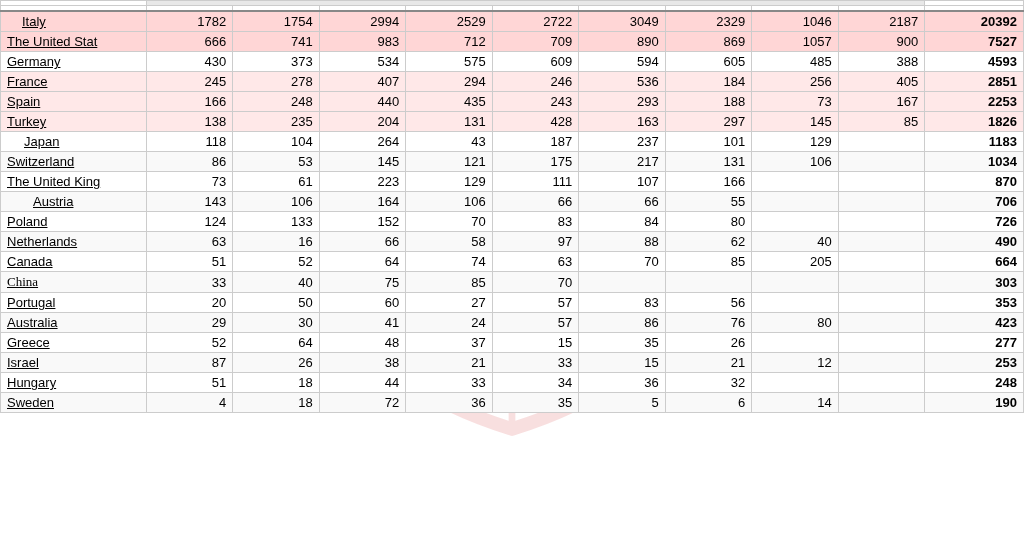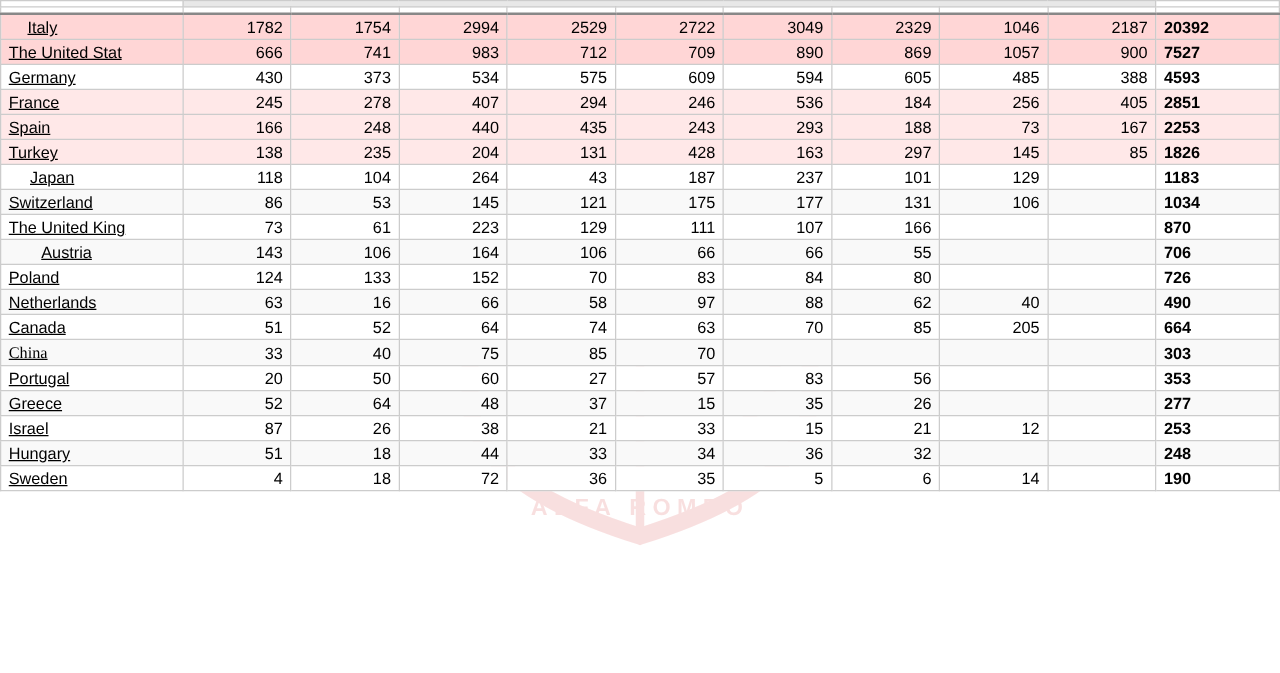--- a/index.html
+++ b/index.html
@@ -82,20 +82,21 @@
       overflow: hidden;
       text-overflow: ellipsis;
     }
 
     .col-num {
       text-align: right;
       min-width: 70px;
     }
 
     .col-total {
+      text-align: right;
       min-width: 80px;
       font-weight: bold;
     }
 
     .highlight-pink td {
       background: #ffd6d6 !important;
     }
 
     .highlight-light-pink td {
       background: #ffe8e8 !important;
@@ -253,21 +254,21 @@
           <td class="col-num"></td>
           <td class="col-total">1183</td>
         </tr>
         <tr>
           <td class="col-country country-link" style="text-decoration: underline;">Switzerland</td>
           <td class="col-num">86</td>
           <td class="col-num">53</td>
           <td class="col-num">145</td>
           <td class="col-num">121</td>
           <td class="col-num">175</td>
-          <td class="col-num">177</td>
+          <td class="col-num">217</td>
           <td class="col-num">131</td>
           <td class="col-num">106</td>
           <td class="col-num"></td>
           <td class="col-total">1034</td>
         </tr>
         <tr>
           <td class="col-country country-link" style="text-decoration: underline;">The United King</td>
           <td class="col-num">73</td>
           <td class="col-num">61</td>
           <td class="col-num">223</td>
@@ -351,20 +352,33 @@
           <td class="col-num">60</td>
           <td class="col-num">27</td>
           <td class="col-num">57</td>
           <td class="col-num">83</td>
           <td class="col-num">56</td>
           <td class="col-num"></td>
           <td class="col-num"></td>
           <td class="col-total">353</td>
         </tr>
         <tr>
+          <td class="col-country country-link" style="text-decoration: underline;">Australia</td>
+          <td class="col-num">29</td>
+          <td class="col-num">30</td>
+          <td class="col-num">41</td>
+          <td class="col-num">24</td>
+          <td class="col-num">57</td>
+          <td class="col-num">86</td>
+          <td class="col-num">76</td>
+          <td class="col-num">80</td>
+          <td class="col-num"></td>
+          <td class="col-total">423</td>
+        </tr>
+        <tr>
           <td class="col-country country-link" style="text-decoration: underline;">Greece</td>
           <td class="col-num">52</td>
           <td class="col-num">64</td>
           <td class="col-num">48</td>
           <td class="col-num">37</td>
           <td class="col-num">15</td>
           <td class="col-num">35</td>
           <td class="col-num">26</td>
           <td class="col-num"></td>
           <td class="col-num"></td>

